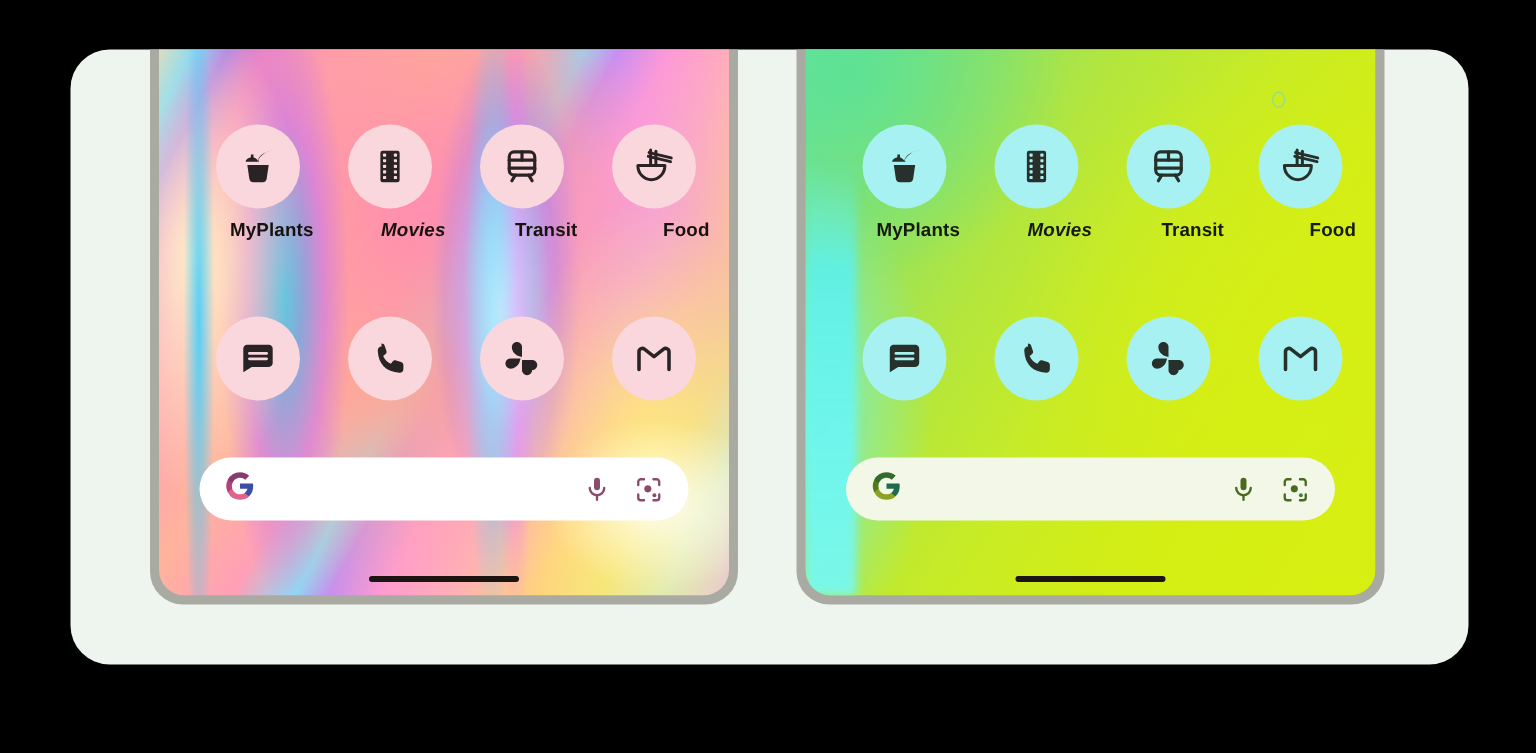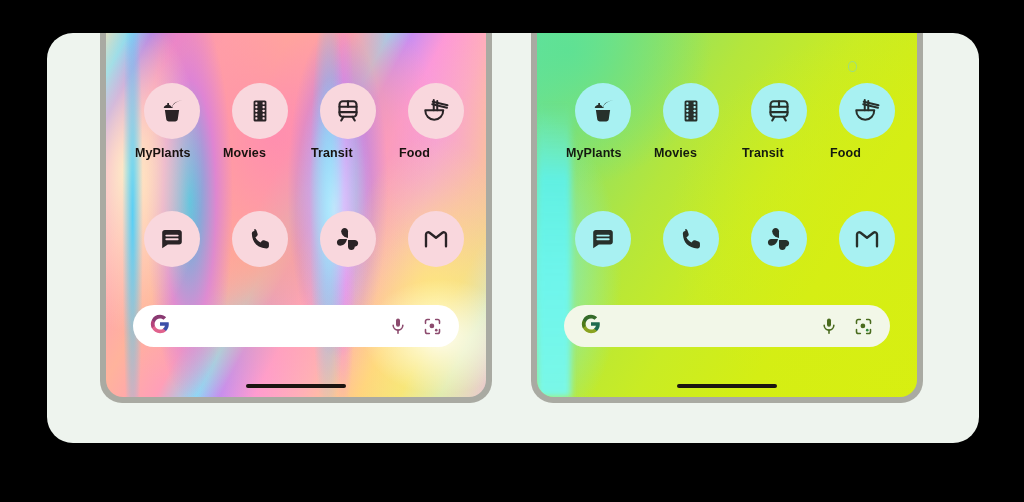--- a/index.html
+++ b/index.html
@@ -93,21 +93,21 @@
     width:9px; height:11px;
     border:1.6px solid rgba(140,215,160,.75);
     border-radius:50%;
   }
 
   
   .grid { position:absolute; left:0; top:0; width:100%; height:100%; }
   .app {
     position:absolute;
     width:74px;
-    text-align:left;
+    text-align:right;
   }
   .bubble {
     width:56px; height:56px;
     margin:0 auto;
     border-radius:50%;
     display:flex; align-items:center; justify-content:center;
   }
   .bubble svg { display:block; }
   .app-label {
     margin-top:8px;
@@ -116,21 +116,21 @@
     color:#18120f;
     letter-spacing:.1px;
     line-height:1;
     white-space:nowrap;
   }
 
   
   .r1 { top:62px; }
   .r2 { top:190px; }
   .c1 { left:29px; }
-  .c2 { left:117px; }
+  .c2 { left:117px;font-style:italic; }
   .c3 { left:205px; }
   .c4 { left:293px; }
 
   
   .searchbar {
     position:absolute;
     left:27px; width:326px; height:42px;
     top:284px;
     border-radius:22px;
     display:flex; align-items:center;

